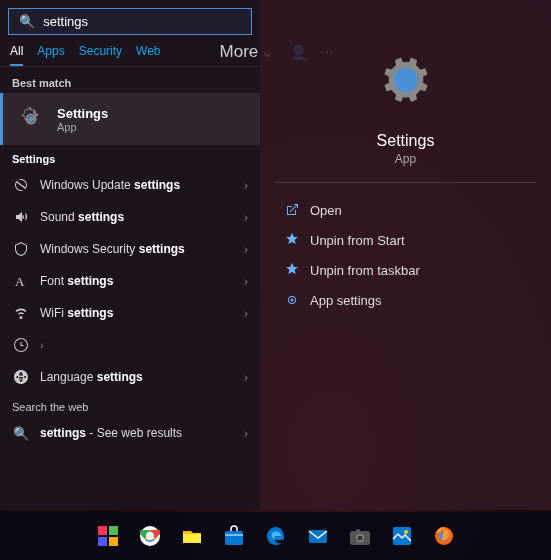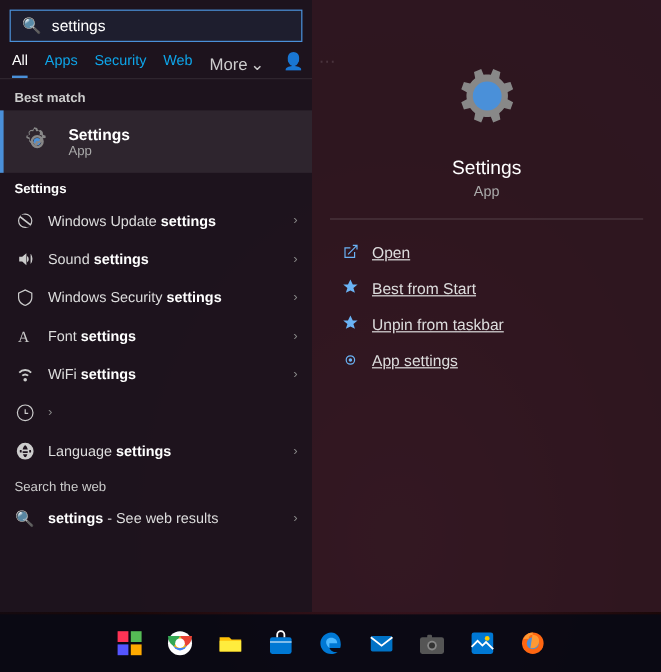--- a/index.html
+++ b/index.html
@@ -85,22 +85,23 @@
       right: 0;
       height: 2px;
       background: #4a90d9;
     }
 
     .tab-more {
       display: flex;
       align-items: center;
       gap: 2px;
       color: #ccc;
-      font-size: 14px;
-      cursor: pointer;
+      font-size: 17px;
+      cursor: pointer;
+      margin-left: 45px;
     }
 
     .header-icons {
       margin-left: auto;
       display: flex;
       gap: 8px;
       align-items: center;
     }
 
     .header-icon-btn {
@@ -281,21 +282,20 @@
       color: #6ab3f5;
       font-size: 13px;
       display: flex;
       align-items: center;
       justify-content: center;
     }
 
     .action-text {
       color: #ddd;
       font-size: 13px;
-      text-decoration: underline;
     }
 
     
     .taskbar {
       position: absolute;
       bottom: 0;
       left: 0;
       right: 0;
       height: 48px;
       background: rgba(10, 10, 20, 0.95);
@@ -492,21 +492,21 @@
       </div>
       <div class="action-text">Open</div>
     </div>
 
     <div class="action-item">
       <div class="action-icon">
         <svg width="16" height="16" viewBox="0 0 16 16">
             <path fill="#6ab3f5" d="M8 1L6 5H2l3.5 3-1.3 4L8 10l3.8 2-1.3-4L14 5h-4z"></path>
           </svg>
       </div>
-      <div class="action-text">Best from Start</div>
+      <div class="action-text">Unpin from Start</div>
     </div>
 
     <div class="action-item">
       <div class="action-icon">
         <svg width="16" height="16" viewBox="0 0 16 16">
             <path fill="#6ab3f5" d="M8 1L6 5H2l3.5 3-1.3 4L8 10l3.8 2-1.3-4L14 5h-4z"></path>
           </svg>
       </div>
       <div class="action-text">Unpin from taskbar</div>
     </div>

